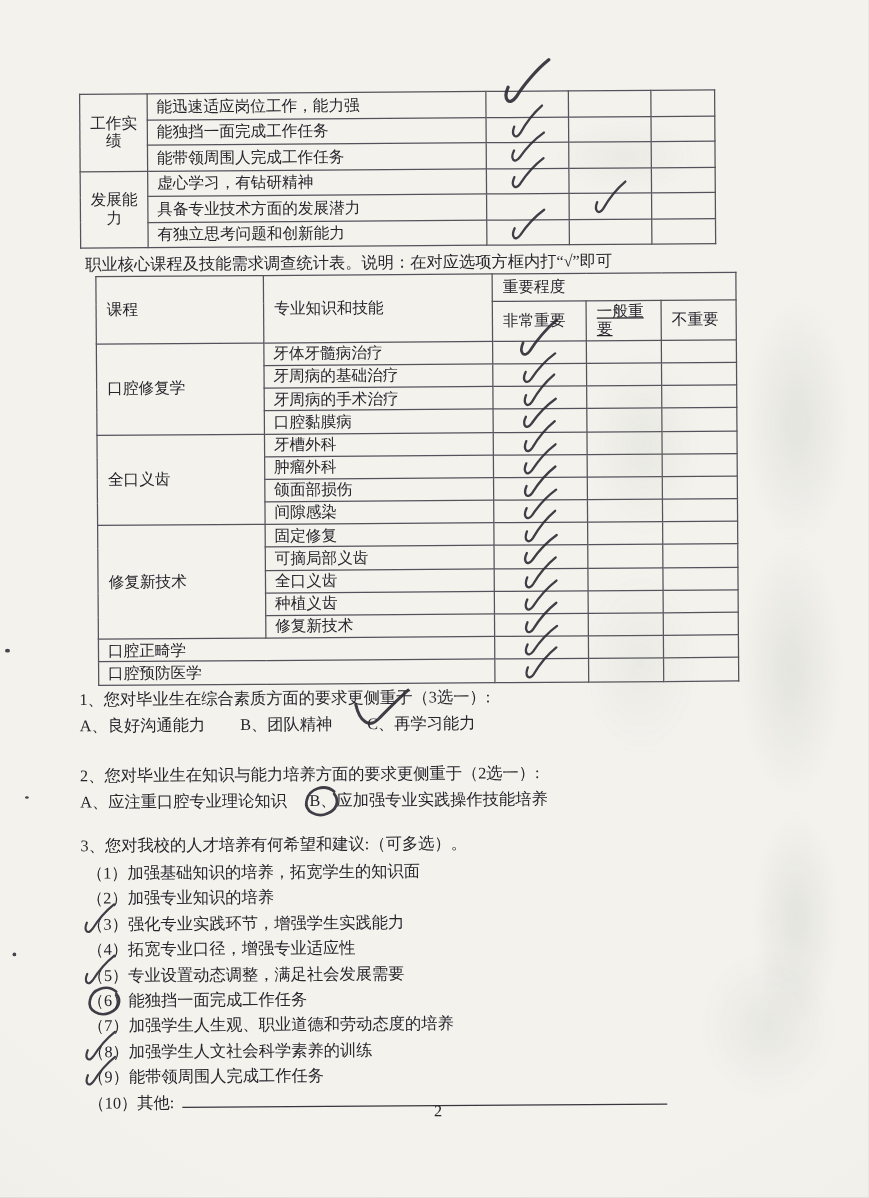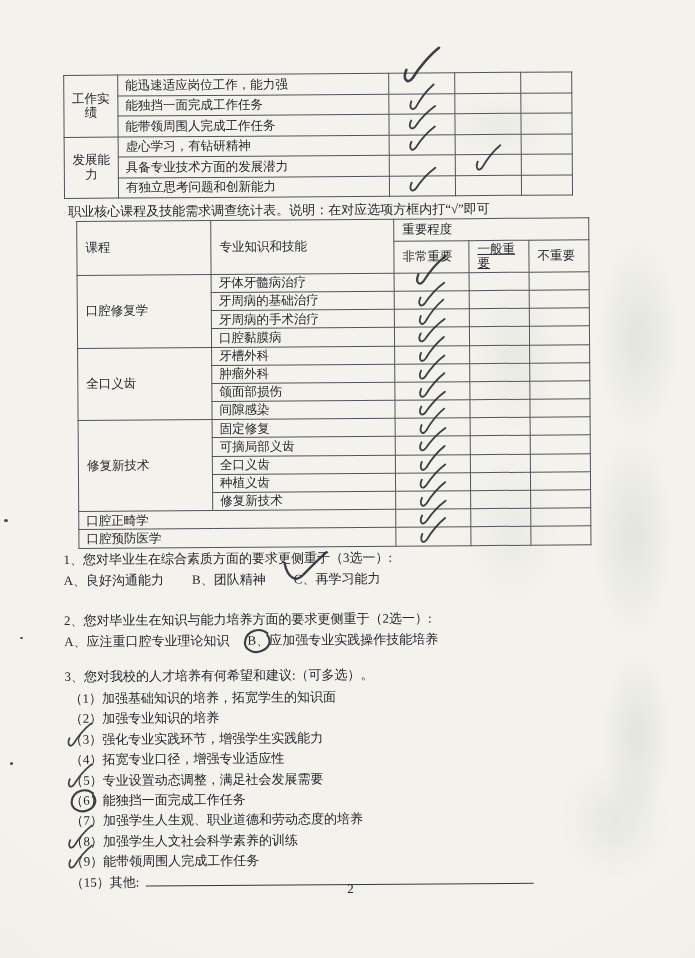--- a/index.html
+++ b/index.html
@@ -405,21 +405,21 @@
         <div class="q-item" data-name="suggestion-item"><span class="m-chk" data-name="check-mark">
             <svg viewBox="0 0 44 38">
               <path d="M12 22 C8 31 13 36 18 29 C23 21 33 9 42 2"></path>
             </svg>
           </span><span data-name="item-num">（8）</span><span data-name="item-text">加强学生人文社会科学素养的训练</span></div>
         <div class="q-item" data-name="suggestion-item"><span class="m-chk" data-name="check-mark">
             <svg viewBox="0 0 44 38">
               <path d="M12 22 C8 31 13 36 18 29 C23 21 33 9 42 2"></path>
             </svg>
           </span><span data-name="item-num">（9）</span><span data-name="item-text">能带领周围人完成工作任务</span></div>
-        <div class="q-item" data-name="suggestion-item"><span data-name="item-num">（15）</span><span data-name="item-text">其他:</span><span class="blank" data-name="blank-line"></span></div>
+        <div class="q-item" data-name="suggestion-item"><span data-name="item-num">（10）</span><span data-name="item-text">其他:</span><span class="blank" data-name="blank-line"></span></div>
       </div>
 
     <div class="pagenum" data-name="page-number">2</div>
   </div>
 
   <div class="smudge" data-name="bleedthrough-smudge" style="left:596px;top:238px;width:84px;height:200px"></div>
   <div class="smudge" data-name="bleedthrough-smudge" style="left:592px;top:430px;width:82px;height:210px"></div>
   <div class="smudge" data-name="bleedthrough-smudge" style="left:602px;top:650px;width:70px;height:170px"></div>
   <div class="smudge" data-name="bleedthrough-smudge" style="left:470px;top:280px;width:90px;height:150px;opacity:.7"></div>
   <div class="smudge" data-name="bleedthrough-smudge" style="left:465px;top:455px;width:95px;height:150px;opacity:.6"></div>

